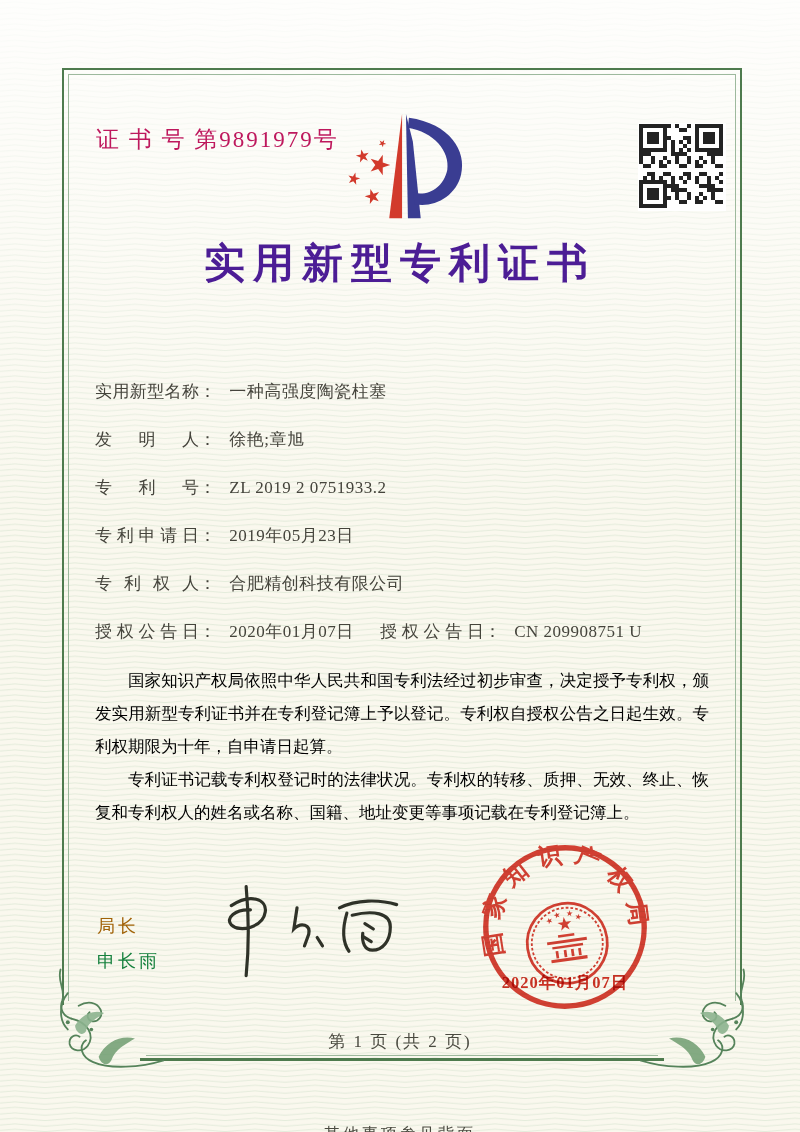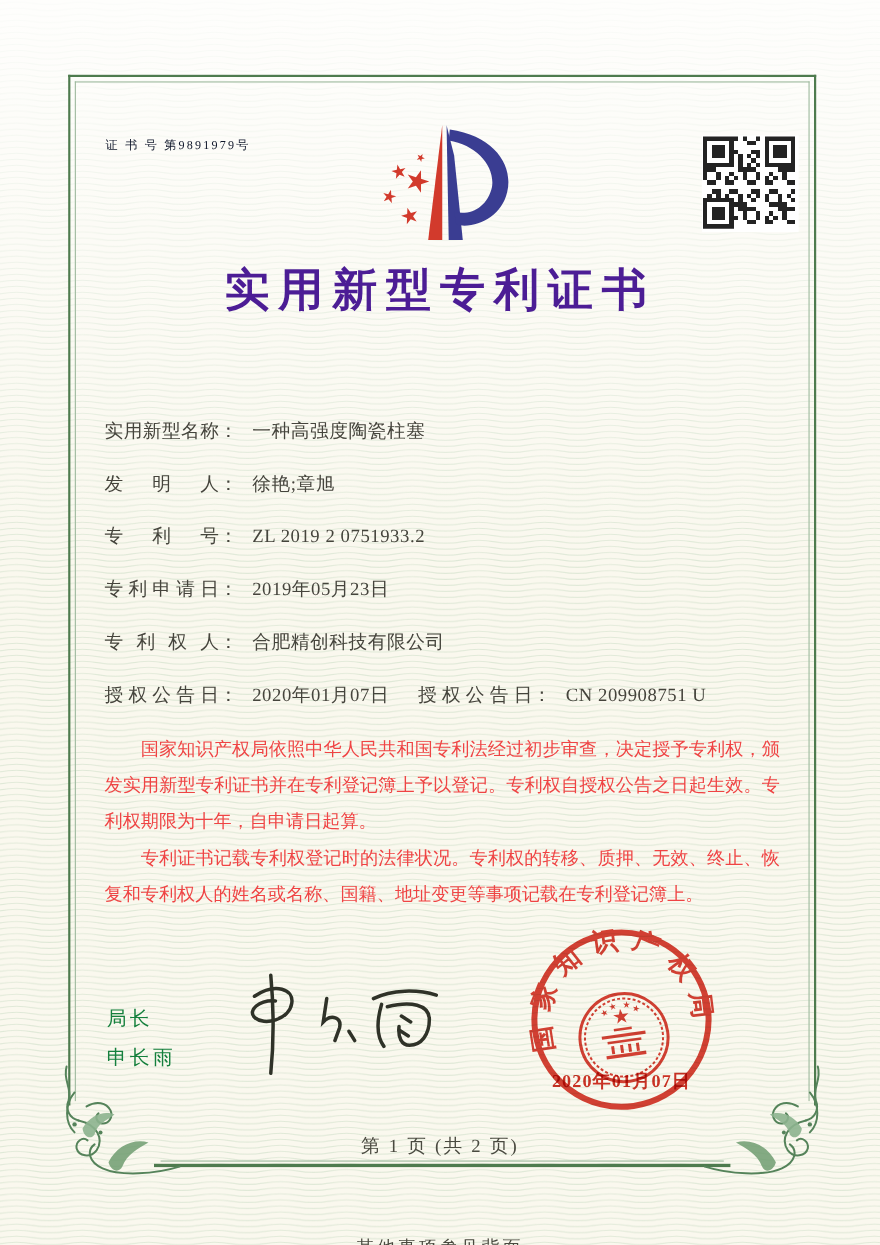--- a/index.html
+++ b/index.html
@@ -12,40 +12,40 @@
   .frame-outer{position:absolute;left:62px;top:68px;right:58px;bottom:127px;
     border-top:2px solid #4e7b4e;border-left:2px solid #4e7b4e;border-right:2px solid #4e7b4e;}
   .frame-inner{position:absolute;left:68px;top:74px;right:64px;bottom:131px;
     border-top:1px solid #9db99d;border-left:1px solid #9db99d;border-right:1px solid #9db99d;}
   .bottom-line-light{position:absolute;left:146px;top:1055px;width:512px;height:1px;background:#9db99d;}
   .bottom-line-dark{position:absolute;left:140px;top:1058px;width:524px;height:3px;background:#4e7b4e;}
   .flourish{position:absolute;width:118px;height:112px;}
   .flourish.left{left:46px;top:968px;}
   .flourish.right{left:640px;top:968px;transform:scaleX(-1);}
 
-  .cert-no{position:absolute;left:96px;top:124px;font-size:11px;letter-spacing:2px;color:#0f172a;}
+  .cert-no{position:absolute;left:96px;top:124px;font-size:23px;letter-spacing:2px;color:#be185d;}
   .logo{position:absolute;left:330px;top:108px;width:148px;height:118px;}
   .qr{position:absolute;left:638px;top:123px;width:86px;height:86px;background:#fff;padding:1px;}
   .title{position:absolute;left:0;top:236px;width:100%;margin:0;text-align:center;
     font-size:41px;font-weight:600;letter-spacing:8px;color:#4c1d95;}
 
   .fields{position:absolute;left:95px;top:344px;width:620px;font-size:17px;color:#45443c;margin-top:36px;}
   .frow{margin-bottom:25px;line-height:23px;white-space:nowrap;}
   .flabel{display:inline-block;width:104px;text-align:justify;text-align-last:justify;vertical-align:top;}
   .fcolon{display:inline-block;vertical-align:top;}
   .fvalue{display:inline-block;padding-left:9px;letter-spacing:.5px;vertical-align:top;}
   .fvalue.addr{width:428px;white-space:normal;line-height:26px;letter-spacing:.5px;}
   .frow.addr-row{margin-bottom:18px;}
   .pair2{display:inline-block;margin-left:22px;}
 
   .body-text{position:absolute;left:95px;top:664px;width:614px;font-size:16.5px;line-height:33px;
-    color:#ef4444;text-align:justify;font-style:oblique 6deg;}
+    color:#000000;text-align:justify;font-style:oblique 6deg;}
   .body-text p{margin:0;text-indent:2em;}
 
-  .signer-title{position:absolute;left:97px;top:914px;font-size:18px;letter-spacing:3px;color:#15803d;}
+  .signer-title{position:absolute;left:97px;top:914px;font-size:18px;letter-spacing:3px;color:#a16207;}
   .signer-name{position:absolute;left:97px;top:949px;font-size:18px;letter-spacing:3px;color:#15803d;}
   .signature{position:absolute;left:208px;top:874px;width:212px;height:110px;}
 
   .seal{position:absolute;left:474px;top:836px;width:182px;height:182px;mix-blend-mode:multiply;opacity:.95;}
   .seal-date{position:absolute;left:474px;top:972px;width:182px;text-align:center;
     font-size:16.5px;font-weight:bold;color:#cf3326;letter-spacing:1px;mix-blend-mode:multiply;}
 
   .page-num{position:absolute;left:0;top:1030px;width:100%;text-align:center;font-size:17px;
     letter-spacing:2px;color:#4a4a40;}
   .back-note{position:absolute;left:0;top:1124px;width:100%;text-align:center;font-size:16px;

